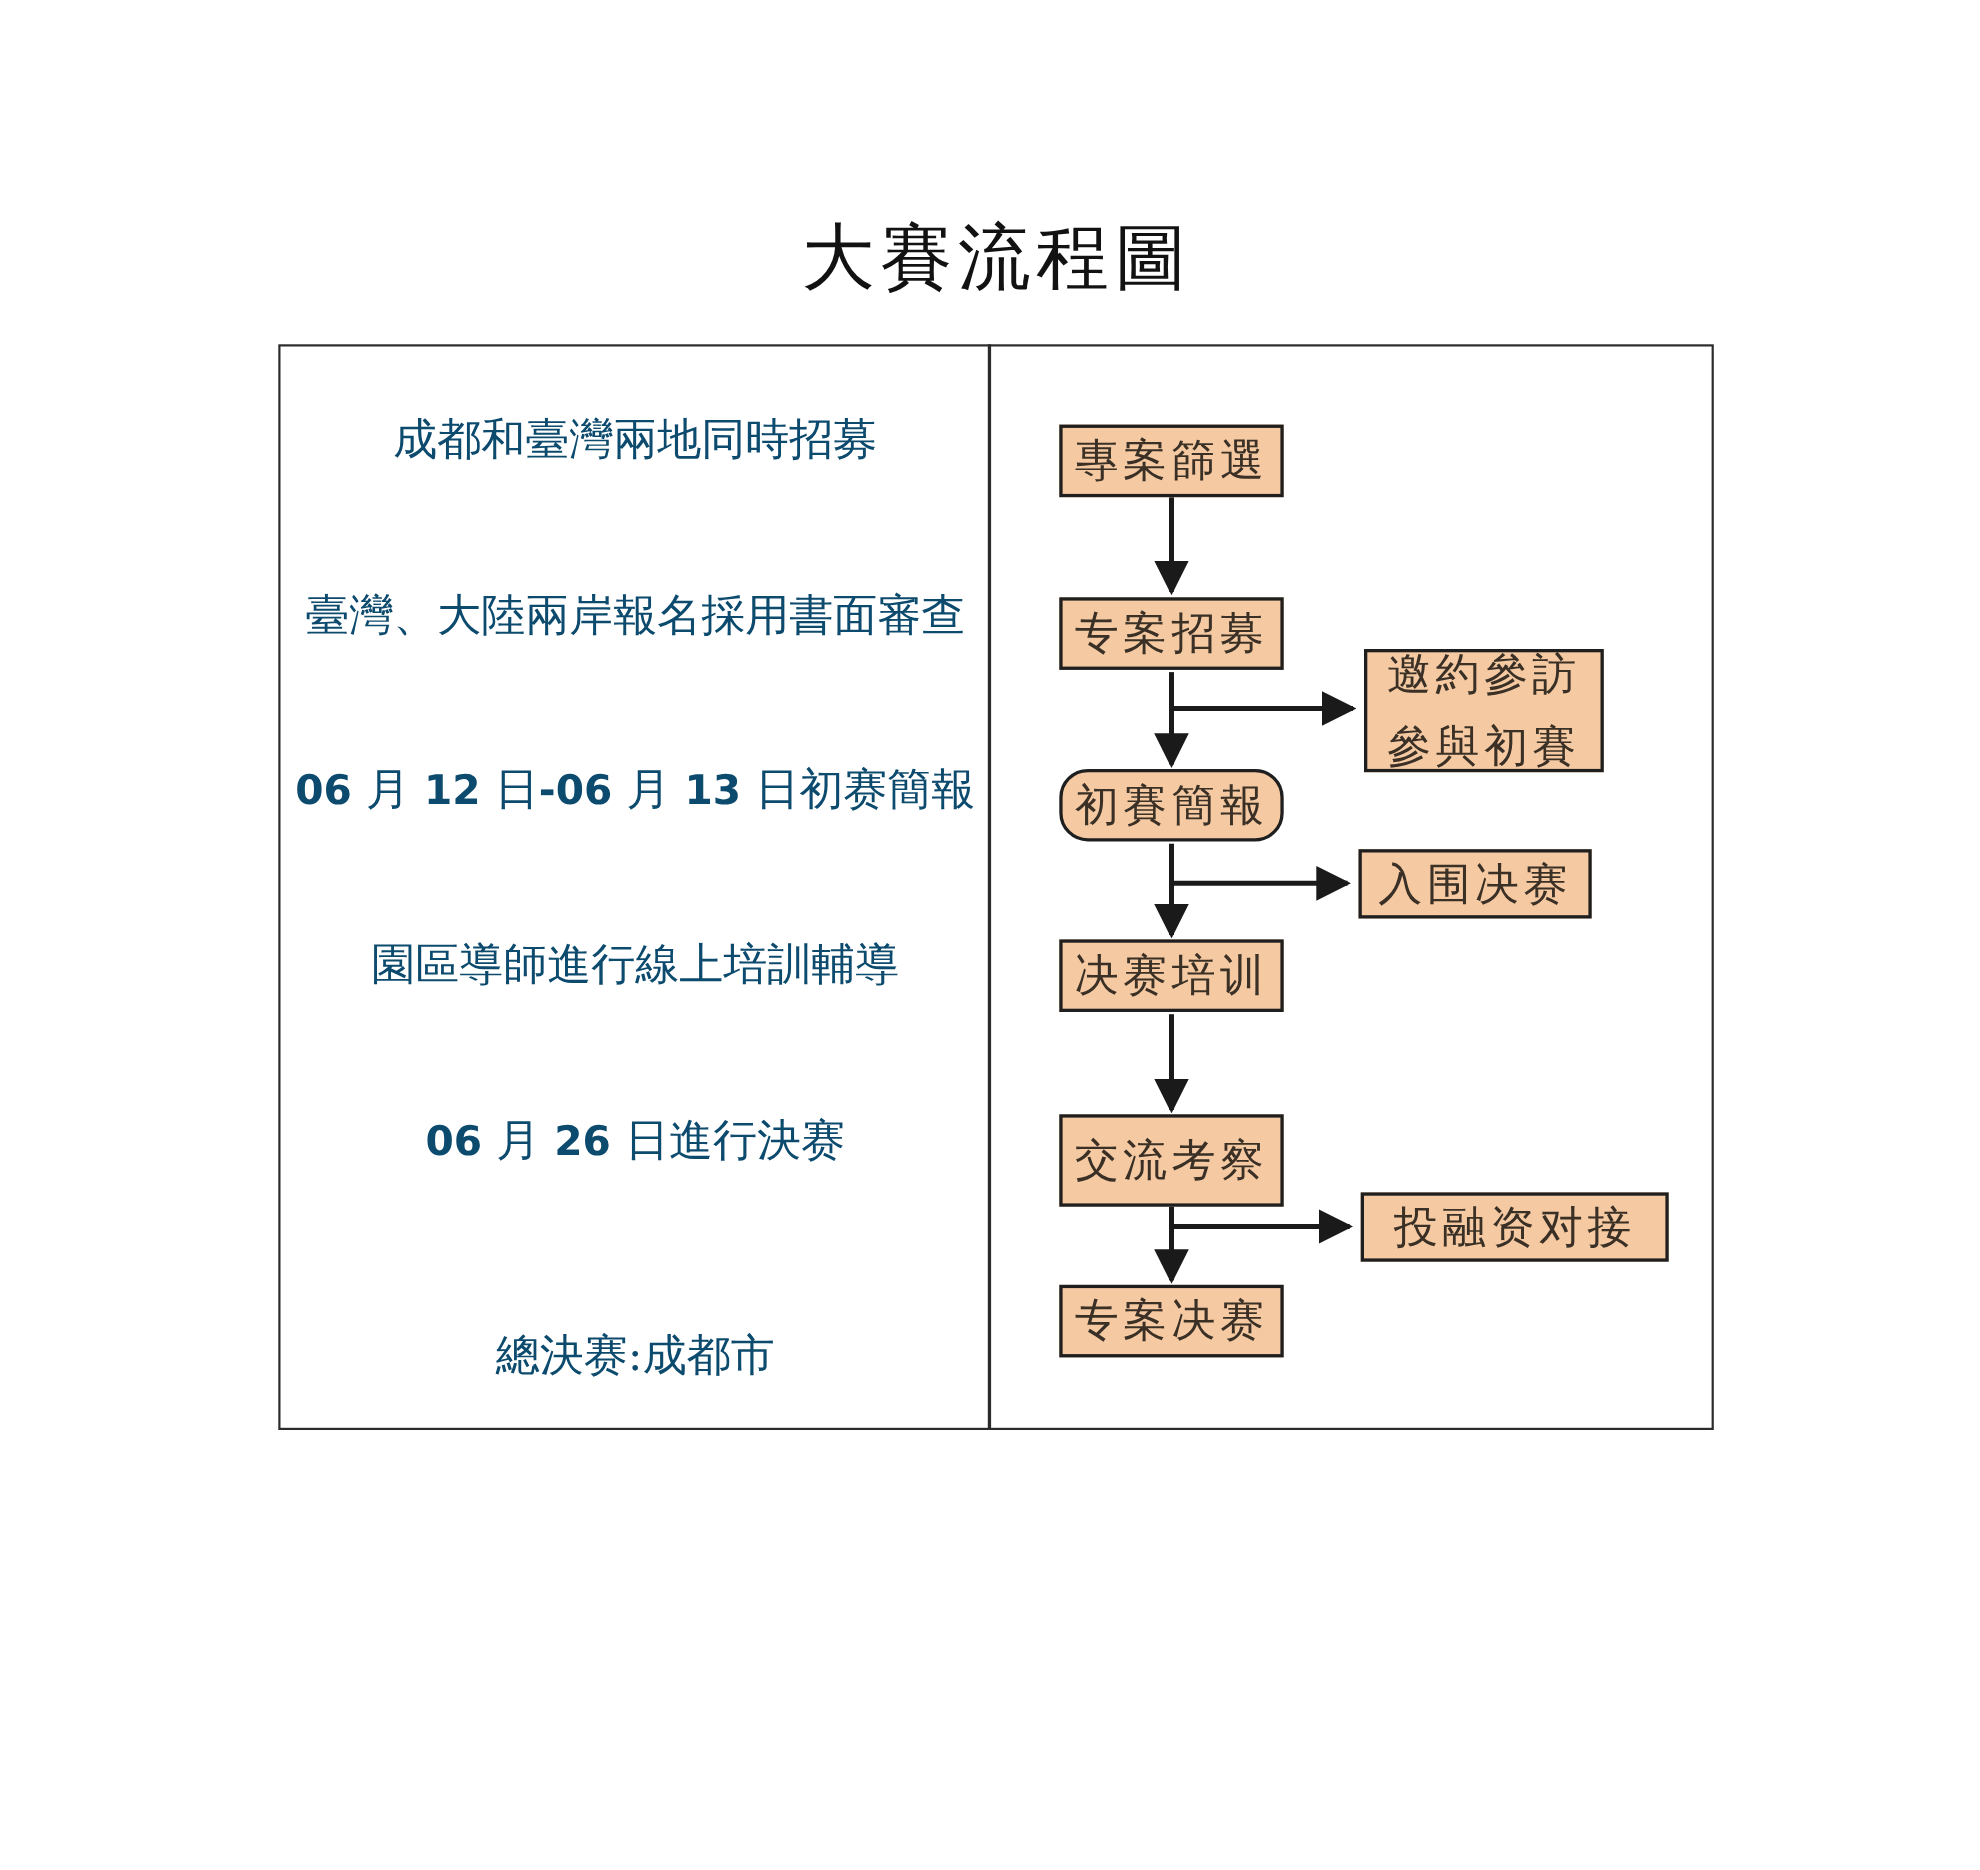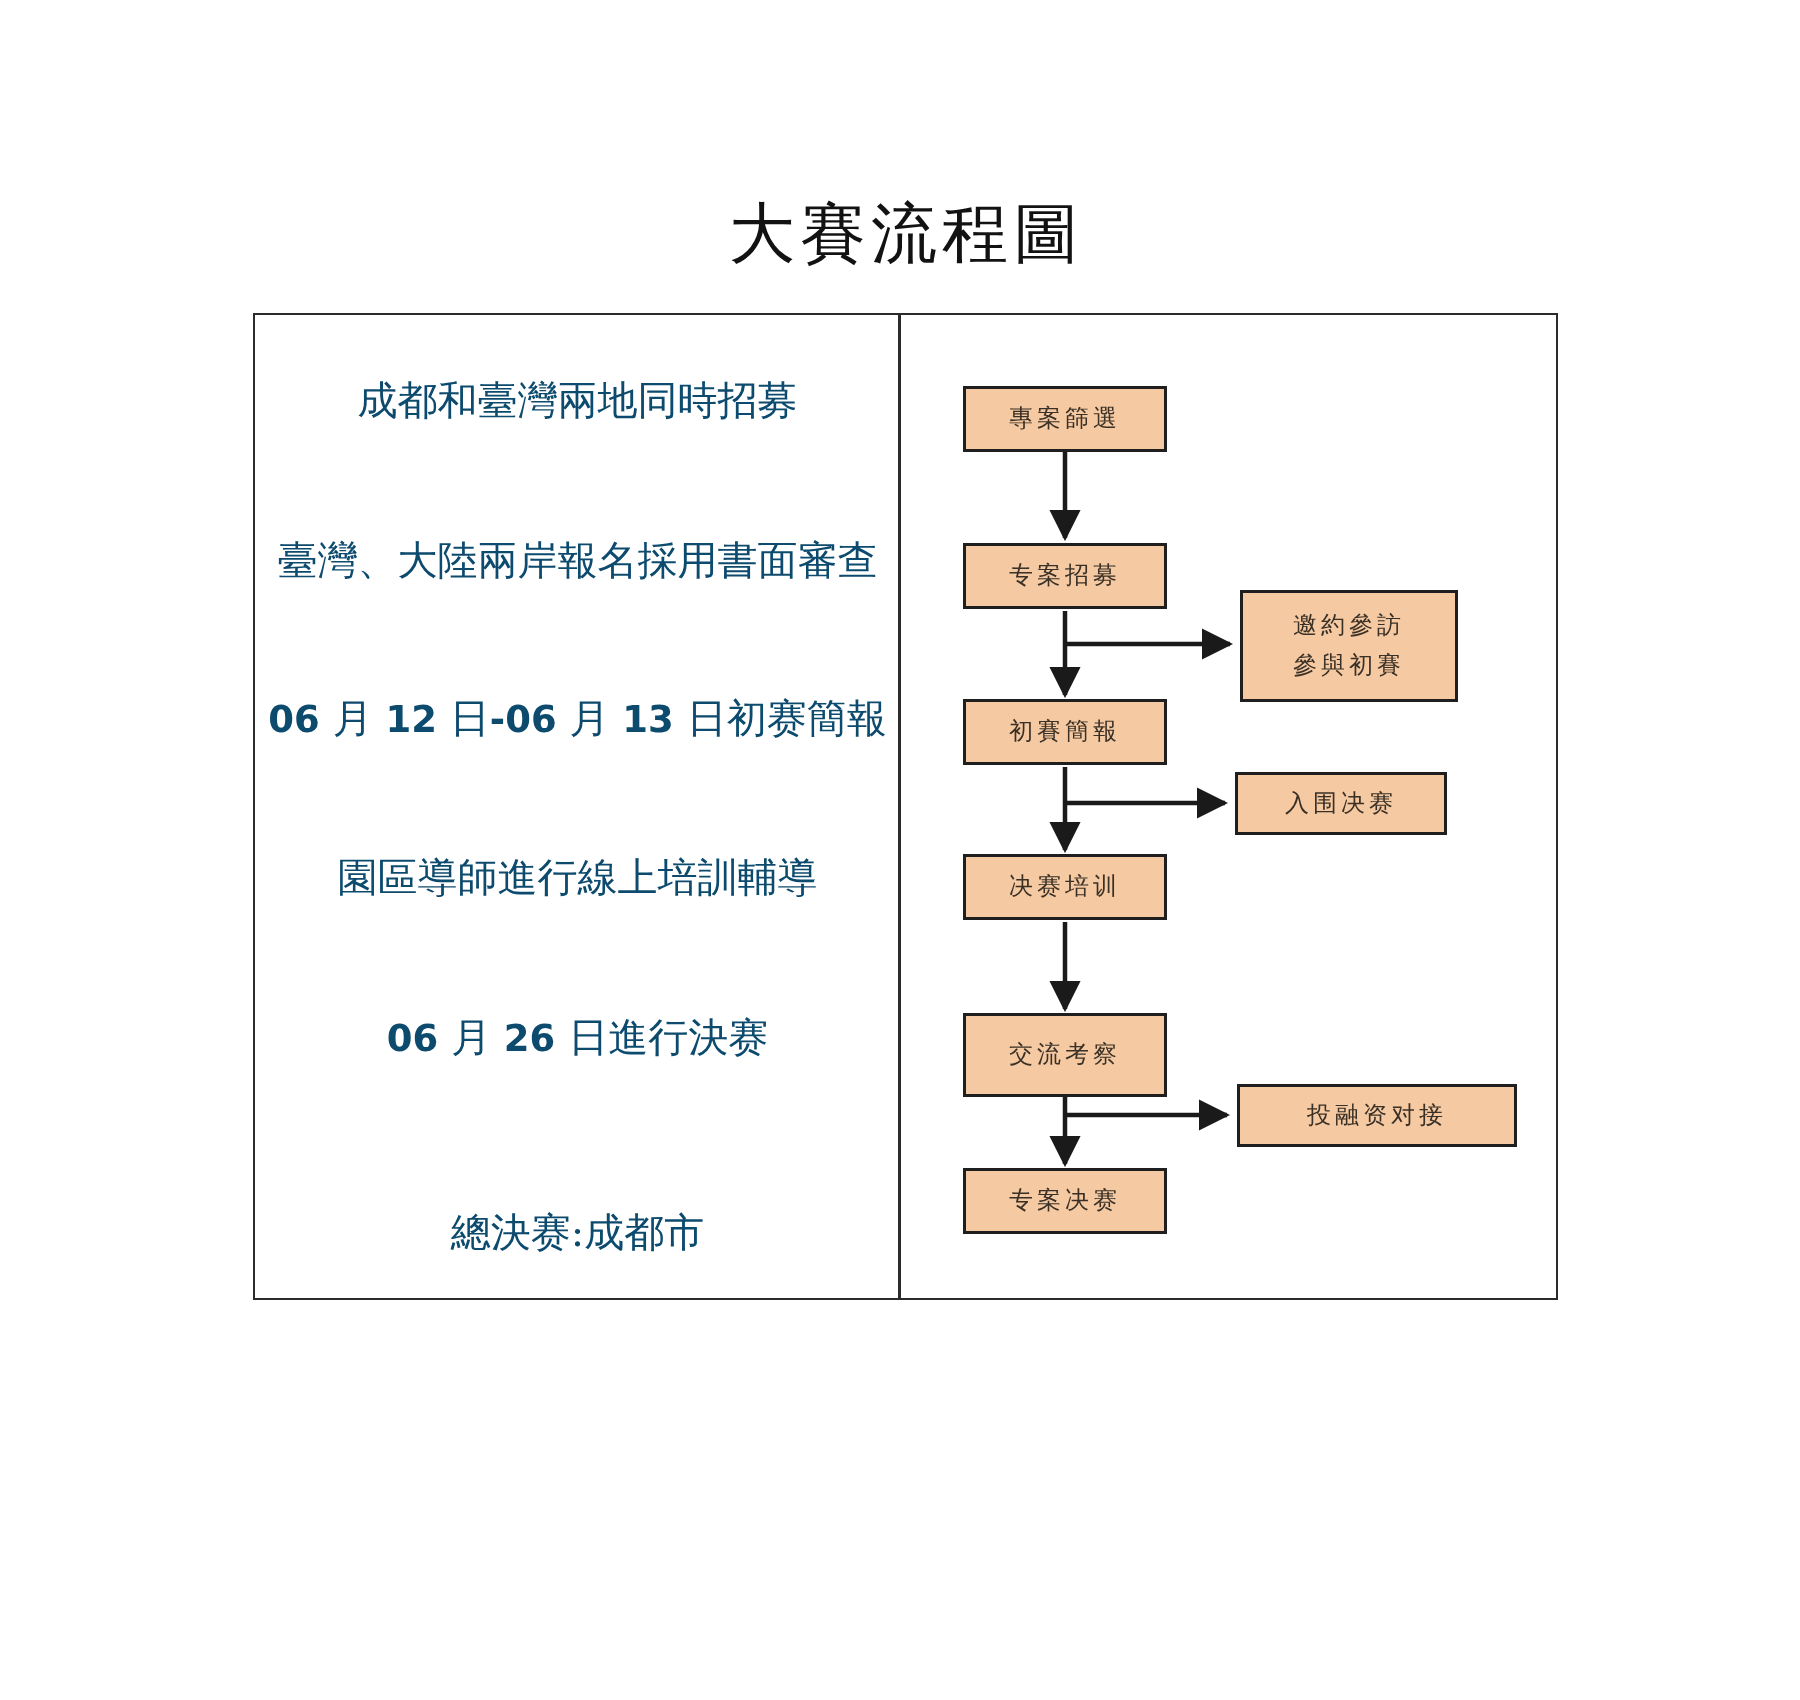--- a/index.html
+++ b/index.html
@@ -28,27 +28,27 @@
   .li1 { top:535px; }
   .li2 { top:693px; }
   .li3 { top:852px; }
   .li4 { top:1012px; }
   .li5 { top:1207px; }
   .num { font-family:"DejaVu Sans", sans-serif; font-weight:700; font-size:37px; }
   .node {
     position:absolute; background:#f5c9a2; border:3px solid #1f1f1f;
     color:#3a3026; box-sizing:border-box;
     display:flex; align-items:center; justify-content:center;
-    font-size:24px; letter-spacing:4px; text-align:center;
+    font-size:40px; letter-spacing:4px; text-align:center;
     white-space:pre-line; line-height:1.65;
   }
   .n0 { left:963px;  top:386px;  width:204px; height:66px; }
   .n1 { left:963px;  top:543px;  width:204px; height:66px; }
   .n2 { left:1240px; top:590px;  width:218px; height:112px; }
-  .n3 { left:963px;  top:699px;  width:204px; height:66px; }
+  .n3 { left:963px;  top:699px;  width:204px; height:66px;border-radius:26px; }
   .n4 { left:1235px; top:772px;  width:212px; height:63px; }
   .n5 { left:963px;  top:854px;  width:204px; height:66px; }
   .n6 { left:963px;  top:1013px; width:204px; height:84px; }
   .n7 { left:1237px; top:1084px; width:280px; height:63px; }
   .n8 { left:963px;  top:1168px; width:204px; height:66px; }
   .arrows {
     position:absolute; left:0; top:0; width:1800px; height:1700px;
     pointer-events:none;
   }
   .arrows line { stroke:#1a1a1a; stroke-width:4.5; }

